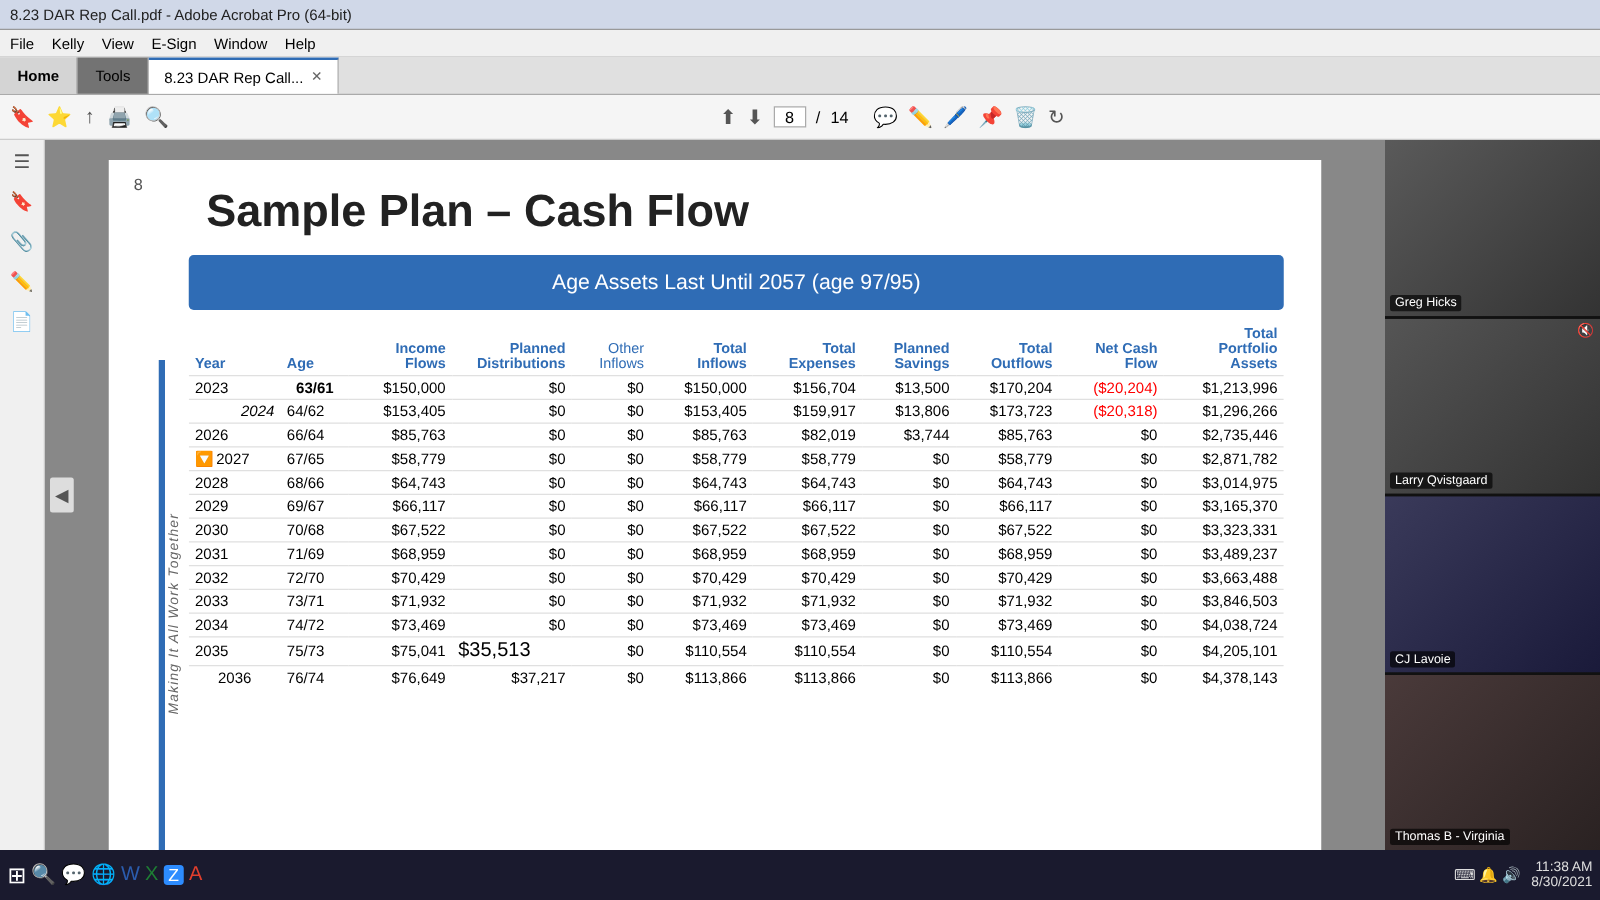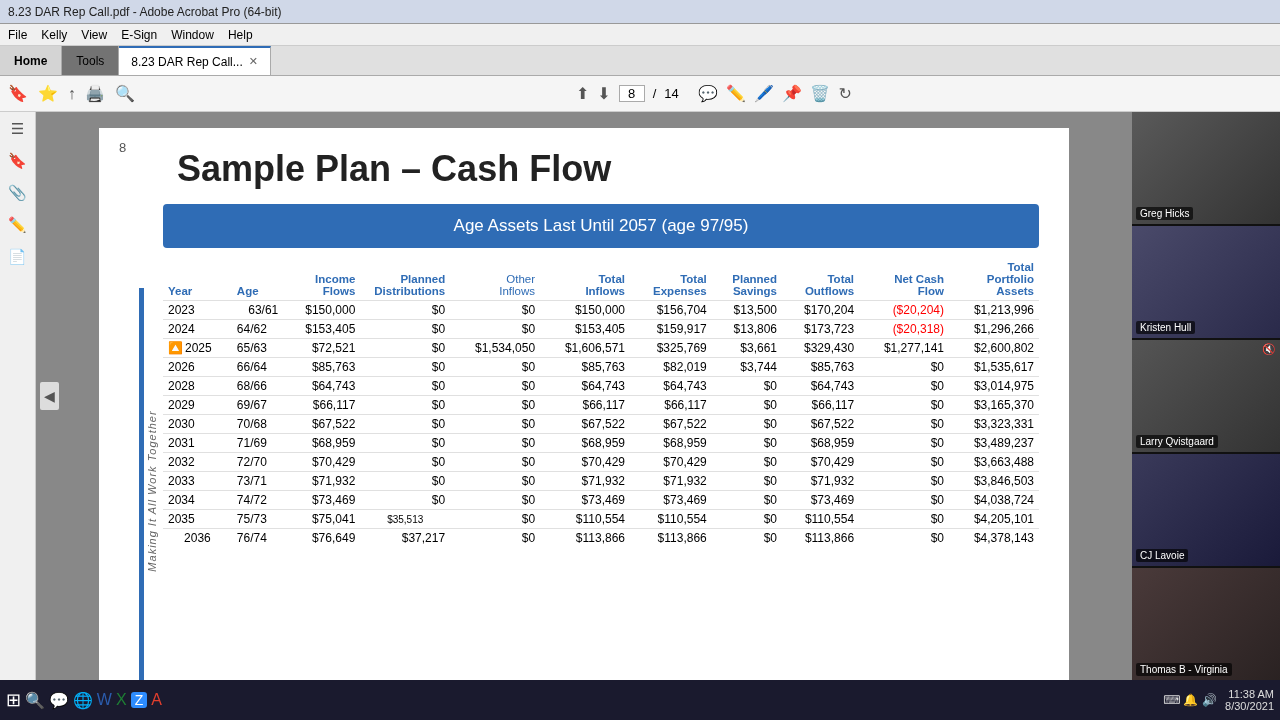--- a/index.html
+++ b/index.html
@@ -92,69 +92,69 @@
               <th style="text-align:right; color:#2f6cb5; font-weight:bold; padding:3px 5px; vertical-align:bottom; font-size:11.5px; max-width:70px;">Total<br>Expenses</th>
               <th style="text-align:right; color:#2f6cb5; font-weight:bold; padding:3px 5px; vertical-align:bottom; font-size:11.5px; max-width:60px;">Planned<br>Savings</th>
               <th style="text-align:right; color:#2f6cb5; font-weight:bold; padding:3px 5px; vertical-align:bottom; font-size:11.5px; max-width:70px;">Total<br>Outflows</th>
               <th style="text-align:right; color:#2f6cb5; font-weight:bold; padding:3px 5px; vertical-align:bottom; font-size:11.5px; max-width:60px;">Net Cash<br>Flow</th>
               <th style="text-align:right; color:#2f6cb5; font-weight:bold; padding:3px 5px; vertical-align:bottom; font-size:11.5px; max-width:75px;">Total<br>Portfolio<br>Assets</th>
             </tr>
           </thead>
           <tbody id="table-body">
           <tr style="border-top: 1px solid rgb(224, 224, 224);">
                 <td style="padding: 2px 5px; font-size: 12px; text-align: left;">2023</td>
-                <td style="padding: 2px 5px; font-size: 12px; text-align: right;">63/61</td>
+                <td style="padding: 2px 5px; font-size: 12px; text-align: center; font-weight: bold;">63/61</td>
                 <td style="padding: 2px 5px; font-size: 12px; text-align: right;">$150,000</td>
                 <td style="padding: 2px 5px; font-size: 12px; text-align: right;">$0</td>
                 <td style="padding: 2px 5px; font-size: 12px; text-align: right;">$0</td>
                 <td style="padding: 2px 5px; font-size: 12px; text-align: right;">$150,000</td>
                 <td style="padding: 2px 5px; font-size: 12px; text-align: right;">$156,704</td>
                 <td style="padding: 2px 5px; font-size: 12px; text-align: right;">$13,500</td>
                 <td style="padding: 2px 5px; font-size: 12px; text-align: right;">$170,204</td>
                 <td style="padding: 2px 5px; font-size: 12px; text-align: right; color: red;">($20,204)</td>
                 <td style="padding: 2px 5px; font-size: 12px; text-align: right;">$1,213,996</td>
               </tr>
               <tr style="border-top: 1px solid rgb(224, 224, 224);">
-                <td style="padding: 2px 5px; font-size: 12px; text-align: left;">2024</td>
+                <td style="padding: 2px 5px; font-size: 12px; text-align: right; font-style: italic;">2024</td>
                 <td style="padding: 2px 5px; font-size: 12px; text-align: left;">64/62</td>
                 <td style="padding: 2px 5px; font-size: 12px; text-align: right;">$153,405</td>
                 <td style="padding: 2px 5px; font-size: 12px; text-align: right;">$0</td>
                 <td style="padding: 2px 5px; font-size: 12px; text-align: right;">$0</td>
                 <td style="padding: 2px 5px; font-size: 12px; text-align: right;">$153,405</td>
                 <td style="padding: 2px 5px; font-size: 12px; text-align: right;">$159,917</td>
                 <td style="padding: 2px 5px; font-size: 12px; text-align: right;">$13,806</td>
                 <td style="padding: 2px 5px; font-size: 12px; text-align: right;">$173,723</td>
                 <td style="padding: 2px 5px; font-size: 12px; text-align: right; color: red;">($20,318)</td>
                 <td style="padding: 2px 5px; font-size: 12px; text-align: right;">$1,296,266</td>
               </tr>
               <tr style="border-top: 1px solid rgb(224, 224, 224);">
-                <td style="padding: 2px 5px; font-size: 12px; text-align: left;"><span style="color:#2f6cb5; margin-right:2px;">🔼</span>2025</td>
-                <td style="padding: 2px 5px; font-size: 12px; text-align: left;">65/63</td>
-                <td style="padding: 2px 5px; font-size: 12px; text-align: right;">$72,521</td>
-                <td style="padding: 2px 5px; font-size: 12px; text-align: right;">$0</td>
-                <td style="padding: 2px 5px; font-size: 12px; text-align: right;">$1,534,050</td>
-                <td style="padding: 2px 5px; font-size: 12px; text-align: right;">$1,606,571</td>
-                <td style="padding: 2px 5px; font-size: 12px; text-align: right;">$325,769</td>
-                <td style="padding: 2px 5px; font-size: 12px; text-align: right;">$3,661</td>
-                <td style="padding: 2px 5px; font-size: 12px; text-align: right;">$329,430</td>
-                <td style="padding: 2px 5px; font-size: 12px; text-align: right;">$1,277,141</td>
-                <td style="padding: 2px 5px; font-size: 12px; text-align: right;">$2,600,802</td>
-              </tr>
-              <tr style="border-top: 1px solid rgb(224, 224, 224);">
                 <td style="padding: 2px 5px; font-size: 12px; text-align: left;">2026</td>
                 <td style="padding: 2px 5px; font-size: 12px; text-align: left;">66/64</td>
                 <td style="padding: 2px 5px; font-size: 12px; text-align: right;">$85,763</td>
                 <td style="padding: 2px 5px; font-size: 12px; text-align: right;">$0</td>
                 <td style="padding: 2px 5px; font-size: 12px; text-align: right;">$0</td>
                 <td style="padding: 2px 5px; font-size: 12px; text-align: right;">$85,763</td>
                 <td style="padding: 2px 5px; font-size: 12px; text-align: right;">$82,019</td>
                 <td style="padding: 2px 5px; font-size: 12px; text-align: right;">$3,744</td>
                 <td style="padding: 2px 5px; font-size: 12px; text-align: right;">$85,763</td>
                 <td style="padding: 2px 5px; font-size: 12px; text-align: right;">$0</td>
-                <td style="padding: 2px 5px; font-size: 12px; text-align: right;">$1,535,617</td>
+                <td style="padding: 2px 5px; font-size: 12px; text-align: right;">$2,735,446</td>
+              </tr>
+              <tr style="border-top: 1px solid rgb(224, 224, 224);">
+                <td style="padding: 2px 5px; font-size: 12px; text-align: left;"><span style="color:#2f6cb5; margin-right:2px;">🔽</span>2027</td>
+                <td style="padding: 2px 5px; font-size: 12px; text-align: left;">67/65</td>
+                <td style="padding: 2px 5px; font-size: 12px; text-align: right;">$58,779</td>
+                <td style="padding: 2px 5px; font-size: 12px; text-align: right;">$0</td>
+                <td style="padding: 2px 5px; font-size: 12px; text-align: right;">$0</td>
+                <td style="padding: 2px 5px; font-size: 12px; text-align: right;">$58,779</td>
+                <td style="padding: 2px 5px; font-size: 12px; text-align: right;">$58,779</td>
+                <td style="padding: 2px 5px; font-size: 12px; text-align: right;">$0</td>
+                <td style="padding: 2px 5px; font-size: 12px; text-align: right;">$58,779</td>
+                <td style="padding: 2px 5px; font-size: 12px; text-align: right;">$0</td>
+                <td style="padding: 2px 5px; font-size: 12px; text-align: right;">$2,871,782</td>
               </tr>
               <tr style="border-top: 1px solid rgb(224, 224, 224);">
                 <td style="padding: 2px 5px; font-size: 12px; text-align: left;">2028</td>
                 <td style="padding: 2px 5px; font-size: 12px; text-align: left;">68/66</td>
                 <td style="padding: 2px 5px; font-size: 12px; text-align: right;">$64,743</td>
                 <td style="padding: 2px 5px; font-size: 12px; text-align: right;">$0</td>
                 <td style="padding: 2px 5px; font-size: 12px; text-align: right;">$0</td>
                 <td style="padding: 2px 5px; font-size: 12px; text-align: right;">$64,743</td>
                 <td style="padding: 2px 5px; font-size: 12px; text-align: right;">$64,743</td>
                 <td style="padding: 2px 5px; font-size: 12px; text-align: right;">$0</td>
@@ -237,21 +237,21 @@
                 <td style="padding: 2px 5px; font-size: 12px; text-align: right;">$73,469</td>
                 <td style="padding: 2px 5px; font-size: 12px; text-align: right;">$0</td>
                 <td style="padding: 2px 5px; font-size: 12px; text-align: right;">$73,469</td>
                 <td style="padding: 2px 5px; font-size: 12px; text-align: right;">$0</td>
                 <td style="padding: 2px 5px; font-size: 12px; text-align: right;">$4,038,724</td>
               </tr>
               <tr style="border-top: 1px solid rgb(224, 224, 224);">
                 <td style="padding: 2px 5px; font-size: 12px; text-align: left;">2035</td>
                 <td style="padding: 2px 5px; font-size: 12px; text-align: left;">75/73</td>
                 <td style="padding: 2px 5px; font-size: 12px; text-align: right;">$75,041</td>
-                <td style="padding: 2px 5px; font-size: 10px; text-align: center;">$35,513</td>
+                <td style="padding: 2px 5px; font-size: 16px; text-align: left;">$35,513</td>
                 <td style="padding: 2px 5px; font-size: 12px; text-align: right;">$0</td>
                 <td style="padding: 2px 5px; font-size: 12px; text-align: right;">$110,554</td>
                 <td style="padding: 2px 5px; font-size: 12px; text-align: right;">$110,554</td>
                 <td style="padding: 2px 5px; font-size: 12px; text-align: right;">$0</td>
                 <td style="padding: 2px 5px; font-size: 12px; text-align: right;">$110,554</td>
                 <td style="padding: 2px 5px; font-size: 12px; text-align: right;">$0</td>
                 <td style="padding: 2px 5px; font-size: 12px; text-align: right;">$4,205,101</td>
               </tr>
               <tr style="border-top: 1px solid rgb(224, 224, 224);">
                 <td style="padding: 2px 5px; font-size: 12px; text-align: center;">2036</td>
@@ -265,28 +265,24 @@
                 <td style="padding: 2px 5px; font-size: 12px; text-align: right;">$113,866</td>
                 <td style="padding: 2px 5px; font-size: 12px; text-align: right;">$0</td>
                 <td style="padding: 2px 5px; font-size: 12px; text-align: right;">$4,378,143</td>
               </tr>
             </tbody>
         </table>
       </div>
     </div>
   </div>
 
-  <div style="width:148px; background:#111; display:flex; flex-direction:column; gap:2px; overflow:hidden;">
+  <div style="width:172px; background:#111; display:flex; flex-direction:column; gap:2px; overflow:hidden;">
     <div style="flex:1; background:#444; position:relative; overflow:hidden;">
       <div style="width:100%; height:100%; background:linear-gradient(135deg, #5a5a5a, #333);"></div>
       <div style="position:absolute; bottom:4px; left:4px; background:rgba(0,0,0,0.65); color:#fff; font-size:10px; padding:1px 4px; border-radius:2px;">Greg Hicks</div>
-    </div>
-    <div style="flex:1; background:#3a3a3a; position:relative; overflow:hidden;">
-      <div style="width:100%; height:100%; background:linear-gradient(135deg, #4a4a6a, #2a2a4a);"></div>
-      <div style="position:absolute; bottom:4px; left:4px; background:rgba(0,0,0,0.65); color:#fff; font-size:10px; padding:1px 4px; border-radius:2px;">Kristen Hull</div>
     </div>
     <div style="flex:1; background:#333; position:relative; overflow:hidden;">
       <div style="width:100%; height:100%; background:linear-gradient(135deg, #555, #333);"></div>
       <div style="position:absolute; bottom:4px; left:4px; background:rgba(0,0,0,0.65); color:#fff; font-size:10px; padding:1px 4px; border-radius:2px;">Larry Qvistgaard</div>
       <div style="position:absolute; top:3px; right:4px; color:#aaa; font-size:11px;">🔇</div>
     </div>
     <div style="flex:1; background:#2a2a2a; position:relative; overflow:hidden;">
       <div style="width:100%; height:100%; background:linear-gradient(135deg, #3a3a5a, #1a1a3a);"></div>
       <div style="position:absolute; bottom:4px; left:4px; background:rgba(0,0,0,0.65); color:#fff; font-size:10px; padding:1px 4px; border-radius:2px;">CJ Lavoie</div>
     </div>

